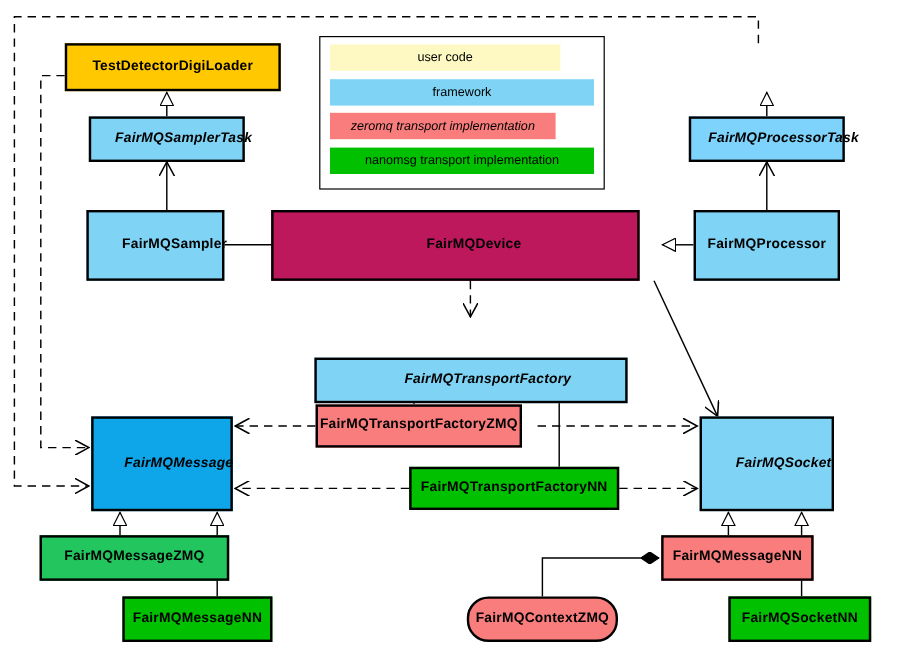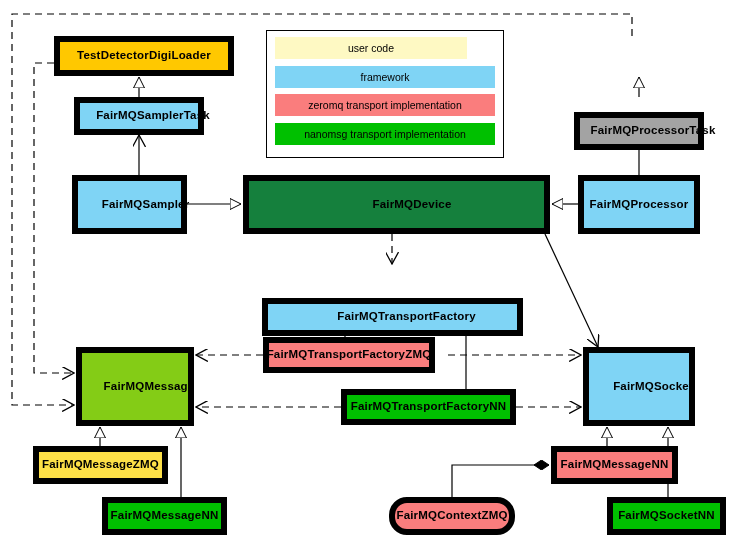--- a/index.html
+++ b/index.html
@@ -1,22 +1,22 @@
 <!DOCTYPE html>
 <html><head>
 <meta charset="utf-8">
 <style>
   html,body{margin:0;padding:0;background:#ffffff;}
   body{font-family:"Liberation Sans",sans-serif;}
   #canvas{position:relative;width:748px;height:549px;overflow:hidden;background:#ffffff;}
   #edges{position:absolute;left:0;top:0;width:748px;height:549px;}
-  .node{position:absolute;box-sizing:border-box;border:6px solid #000000;
+  .node{position:absolute;box-sizing:border-box;border:2px solid #000000;
         display:flex;align-items:center;justify-content:center;text-align:center;
         font-size:11.5px;font-weight:bold;color:#000;line-height:1.15;letter-spacing:.2px;}
-  .node.italic{padding-left:28px;}
+  .node.italic{font-style:italic;padding-left:28px;}
   .legend-box{position:absolute;box-sizing:border-box;border:1px solid #000;background:#fff;}
   .legend-item{position:absolute;box-sizing:border-box;display:flex;align-items:center;
         justify-content:center;font-size:10.5px;color:#000;font-weight:normal;}
 </style>
 </head>
 <body>
 
 <div id="canvas">
 
   <svg id="edges" viewBox="0 0 748 549" xmlns="http://www.w3.org/2000/svg">
@@ -79,73 +79,73 @@
   </svg>
 
   <div class="legend-box" style="left:266px;top:30px;width:238px;height:128px;">
   </div>
   <div class="legend-item" style="left:275px;top:37px;width:192px;height:22px;background:#fef9c3;">
     <span>user code</span>
   </div>
   <div class="legend-item" style="left:275px;top:66px;width:220px;height:22px;background:#7FD4F5;">
     <span>framework</span>
   </div>
-  <div class="legend-item" style="left:275px;top:94px;width:220px;height:22px;background:#FA7D7D;">
+  <div class="legend-item" style="left:275px;top:94px;width:188px;height:22px;background:#FA7D7D;font-style:italic;">
     <span>zeromq transport implementation</span>
   </div>
   <div class="legend-item" style="left:275px;top:123px;width:220px;height:22px;background:#00C000;">
     <span>nanomsg transport implementation</span>
   </div>
 
   <div class="node" style="left:54px;top:36px;width:180px;height:40px;background:#FFC800;">
     <span>TestDetectorDigiLoader</span>
   </div>
 
 
   <div class="node italic" style="left:74px;top:97px;width:130px;height:38px;background:#7FD4F5;">
     <span>FairMQSamplerTask</span>
   </div>
 
-  <div class="node italic" style="left:574px;top:112px;width:130px;height:38px;background:#a3a3a3;">
+  <div class="node italic" style="left:574px;top:97px;width:130px;height:38px;background:#7dd3fc;">
     <span>FairMQProcessorTask</span>
   </div>
 
   <div class="node" style="left:72px;top:175px;width:115px;height:59px;background:#7FD4F5;padding-left:32px;">
     <span>FairMQSampler</span>
   </div>
 
-  <div class="node" style="left:243px;top:175px;width:307px;height:59px;background:#15803d;padding-left:31px;">
+  <div class="node" style="left:226px;top:175px;width:307px;height:59px;background:#be185d;padding-left:31px;">
     <span>FairMQDevice</span>
   </div>
 
   <div class="node" style="left:578px;top:175px;width:122px;height:59px;background:#7FD4F5;">
     <span>FairMQProcessor</span>
   </div>
 
   <div class="node italic" style="left:262px;top:266px;width:261px;height:38px;background:#7FD4F5;margin-top:32px;">
     <span>FairMQTransportFactory</span>
   </div>
 
   <div class="node" style="left:263px;top:337px;width:172px;height:36px;background:#FA7D7D;">
     <span>FairMQTransportFactoryZMQ</span>
   </div>
 
   <div class="node" style="left:341px;top:389px;width:175px;height:36px;background:#00C000;align-items:center;">
     <span>FairMQTransportFactoryNN</span>
   </div>
 
-  <div class="node italic" style="left:76px;top:347px;width:118px;height:79px;background:#84cc16;">
+  <div class="node italic" style="left:76px;top:347px;width:118px;height:79px;background:#0ea5e9;">
     <span>FairMQMessage</span>
   </div>
 
   <div class="node italic" style="left:583px;top:347px;width:112px;height:79px;background:#7FD4F5;">
     <span>FairMQSocket</span>
   </div>
 
-  <div class="node" style="left:33px;top:446px;width:135px;height:38px;background:#fde047;">
+  <div class="node" style="left:33px;top:446px;width:158px;height:38px;background:#22c55e;">
     <span>FairMQMessageZMQ</span>
   </div>
 
   <div class="node" style="left:102px;top:497px;width:125px;height:38px;background:#00C000;">
     <span>FairMQMessageNN</span>
   </div>
 
   <div class="node" style="left:389px;top:497px;width:126px;height:38px;background:#FA7D7D;border-radius:18px;">
     <span>FairMQContextZMQ</span>
   </div>

